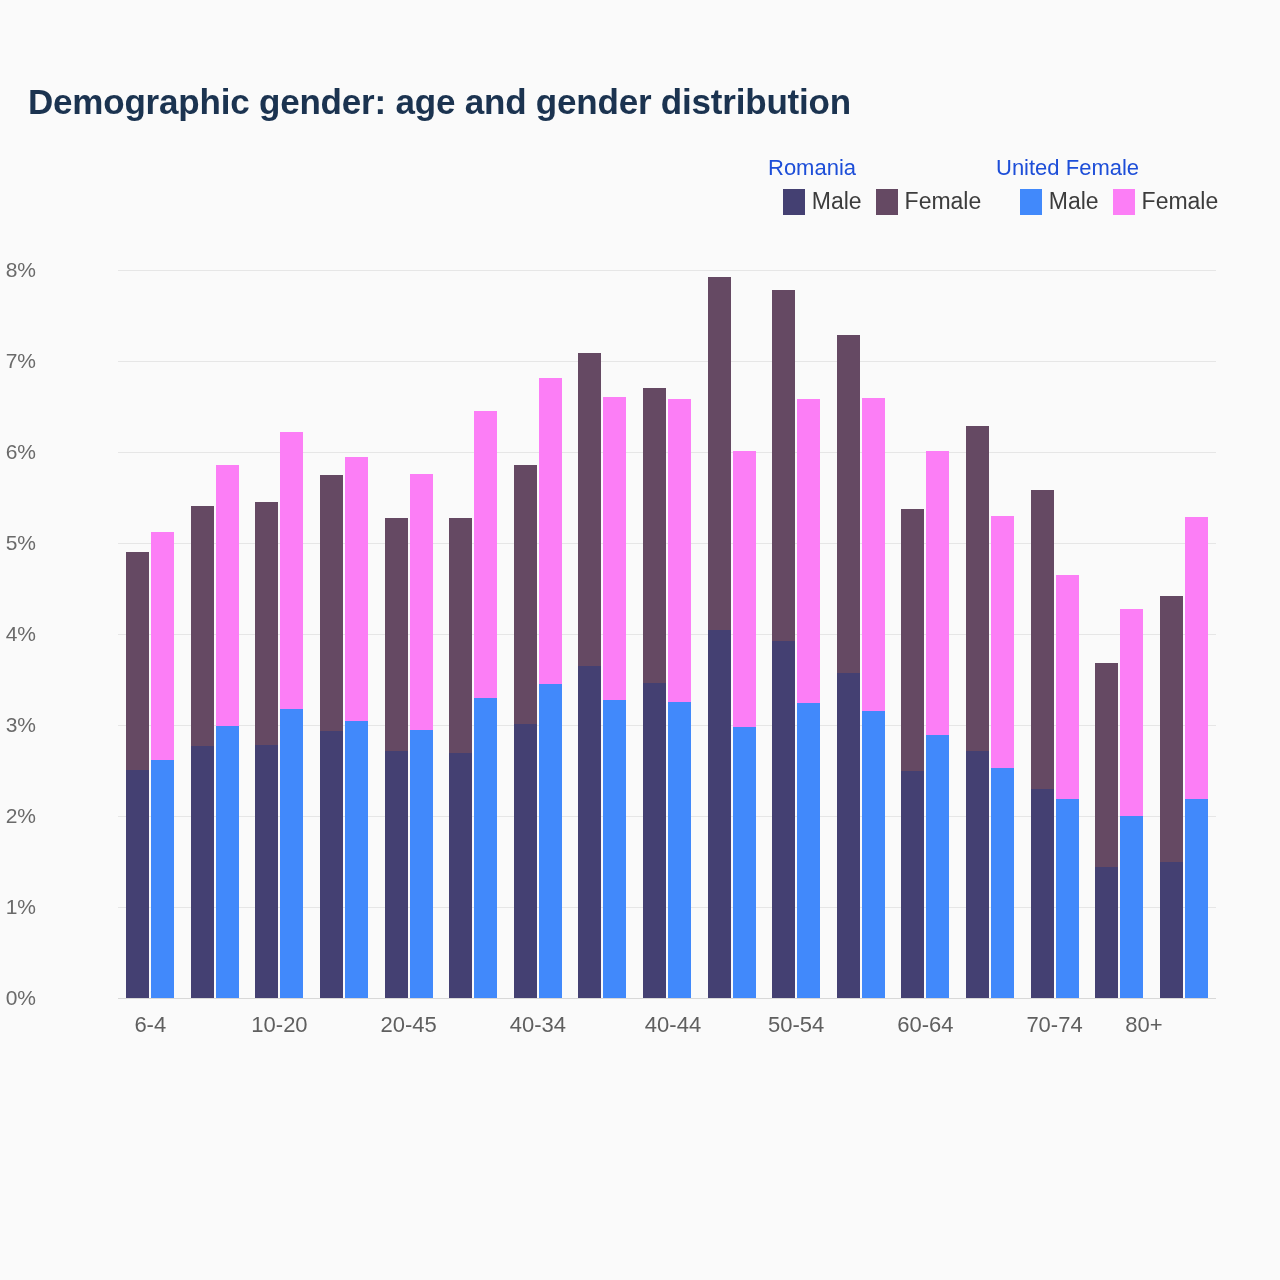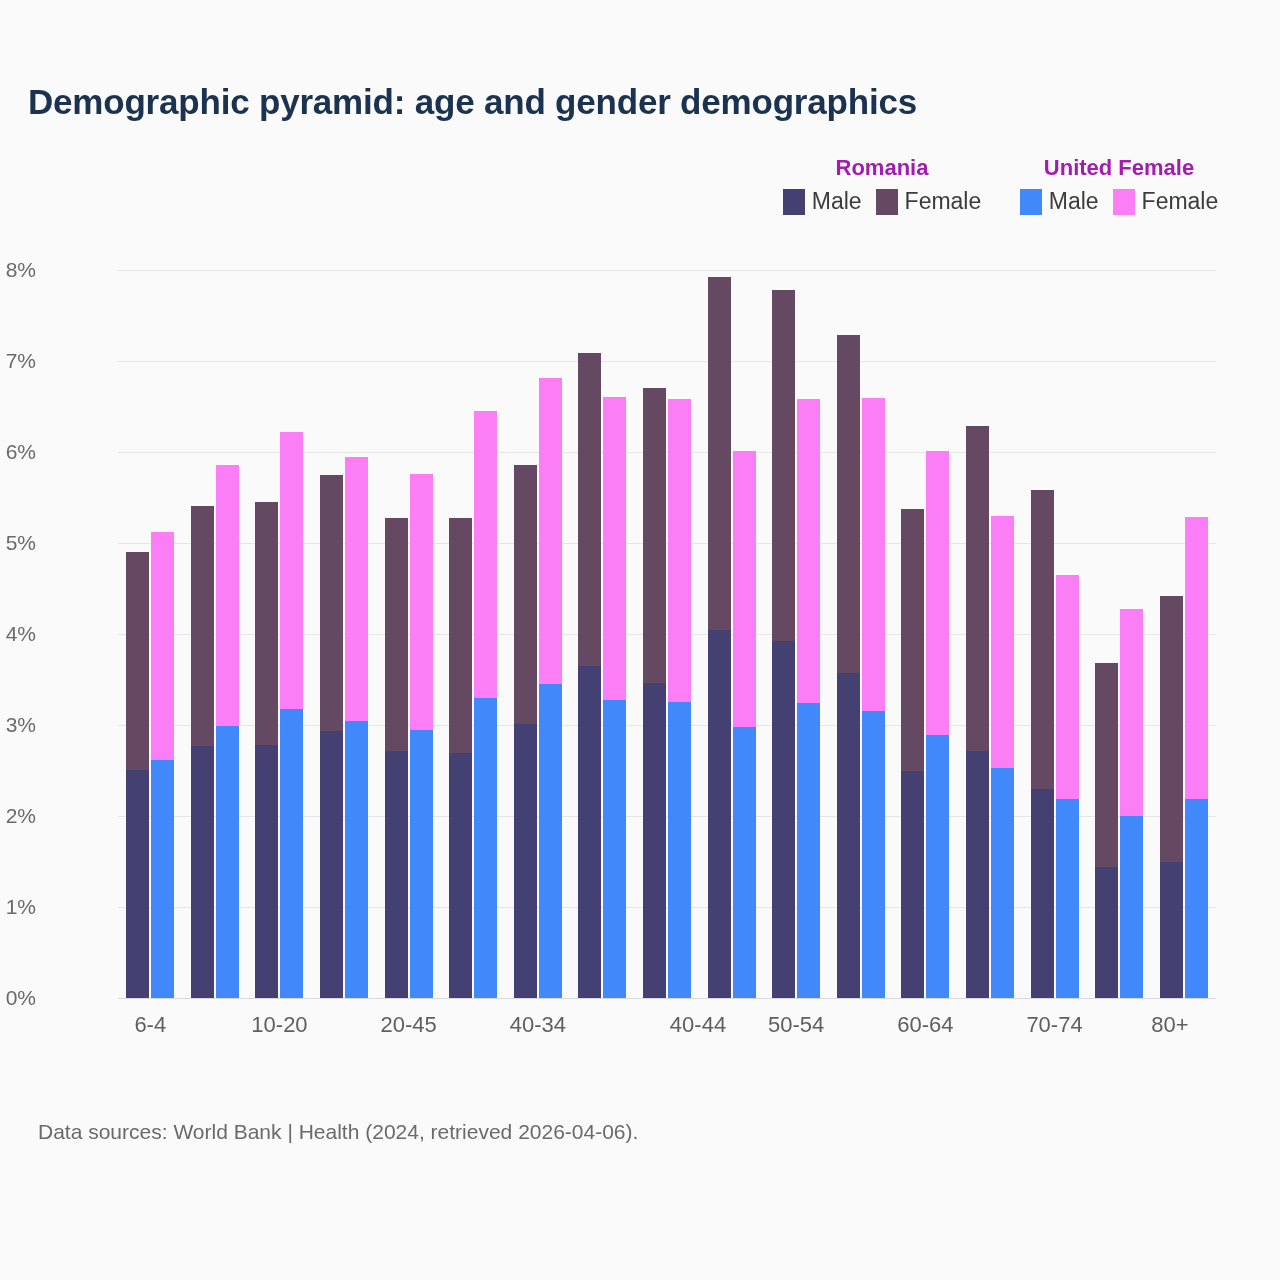--- a/index.html
+++ b/index.html
@@ -20,21 +20,21 @@
     white-space:nowrap;
   }
 
   
   .legend{
     position:absolute;right:38px;top:155px;
     display:flex;flex-direction:column;align-items:flex-end;
   }
   .legend-titles{display:flex;justify-content:flex-end;}
   .legend-country{
-    font-size:22px;color:#a21caf;text-align:center;font-weight:bold;
+    font-size:22px;color:#1d4ed8;
   }
   .legend-country.ro{width:228px;}
   .legend-country.uk{width:246px;}
   .legend-keys{display:flex;justify-content:flex-end;margin-top:7px;}
   .legend-group{display:flex;align-items:center;}
   .legend-group.ro{width:228px;justify-content:center;}
   .legend-group.uk{width:246px;justify-content:center;}
   .legend-item{display:flex;align-items:center;margin:0 7px;}
   .swatch{width:22px;height:26px;display:inline-block;margin-right:7px;}
   .legend-label{font-size:23px;color:#3c3c3c;}
@@ -77,21 +77,21 @@
     position:absolute;left:38px;top:1112px;
     font-size:21px;color:#6a6a6a;line-height:40px;
   }
   .footer div{white-space:nowrap;}
 </style>
 </head>
 <body>
 
 <div id="root">
 
-  <div class="title">Demographic pyramid: age and gender demographics</div>
+  <div class="title">Demographic gender: age and gender distribution</div>
 
   <div class="legend">
     <div class="legend-titles">
       <div class="legend-country ro">Romania</div>
       <div class="legend-country uk">United Female</div>
     </div>
     <div class="legend-keys">
       <div class="legend-group ro">
         <div class="legend-item">
           <span class="swatch" style="background:#444072"></span>
@@ -301,24 +301,23 @@
         </div>
         <div class="bar" style="left: 25px; height: 481.39px;">
           <div class="seg male" style="height: 199.29px; background: rgb(65, 137, 251);"></div>
           <div class="seg" style="bottom: 199.29px; height: 282.1px; background: rgb(252, 126, 246);"></div>
         </div>
       </div>
       <div class="xtick" style="left: 32.2941px;">6-4</div>
       <div class="xtick" style="left: 161.471px;">10-20</div>
       <div class="xtick" style="left: 290.647px;">20-45</div>
       <div class="xtick" style="left: 419.824px;">40-34</div>
-      <div class="xtick" style="left: 580px;">40-44</div>
+      <div class="xtick" style="left: 555px;">40-44</div>
       <div class="xtick" style="left: 678.176px;">50-54</div>
       <div class="xtick" style="left: 807.353px;">60-64</div>
       <div class="xtick" style="left: 936.529px;">70-74</div>
-      <div class="xtick" style="left: 1052px;">80+</div>
+      <div class="xtick" style="left: 1026px;">80+</div>
     </div>
 
   <div class="footer">
-    <div>Data sources: World Bank | Health (2024, retrieved 2026-04-06).</div>
   </div>
 
 </div>
 
 </body></html>

